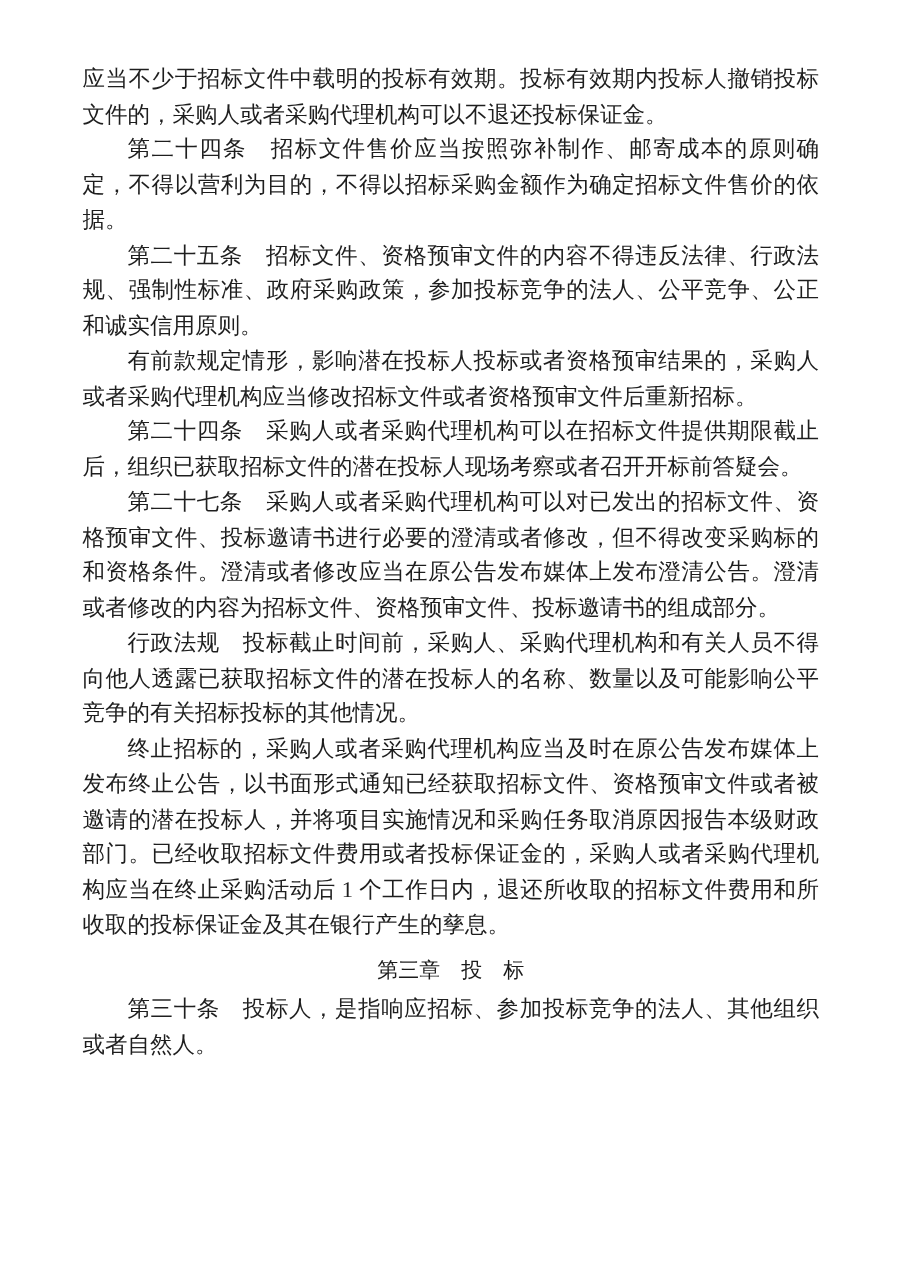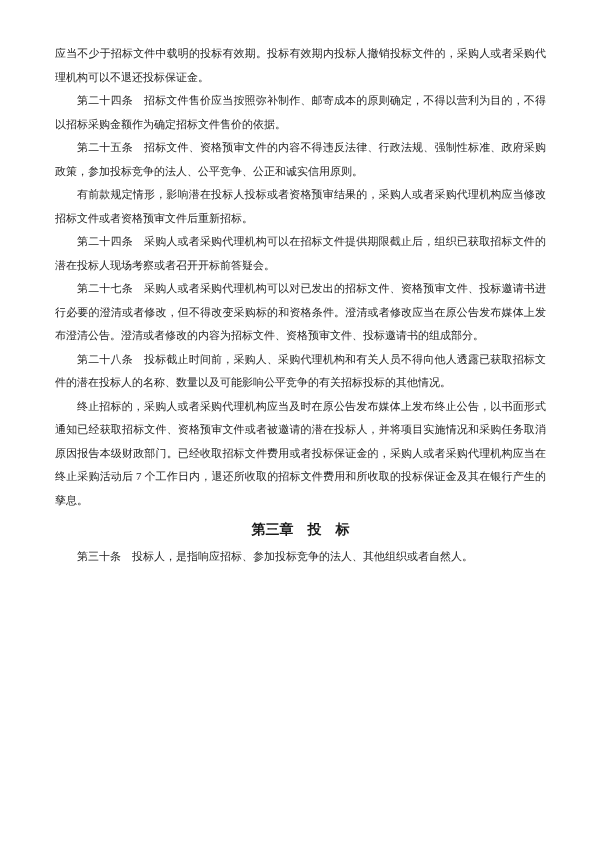--- a/index.html
+++ b/index.html
@@ -13,48 +13,48 @@
     height: 848px;
     box-sizing: border-box;
     background: #ffffff;
     padding: 42px 54px 0 55px;
     overflow: hidden;
     font-family: "Liberation Serif", "DejaVu Serif", serif;
     color: #1e1e1e;
   }
   .body-text p {
     margin: 0;
-    font-size: 11px;
+    font-size: 15px;
     line-height: 23.5px;
     text-align: justify;
     text-indent: 2em;
     word-break: break-all;
   }
   .body-text p.no-indent {
     text-indent: 0;
   }
   .chapter-heading {
     margin: 6px 0 3px 0;
     font-size: 14px;
-    font-weight: bold;
+    font-weight: normal;
     line-height: 23.5px;
     text-align: center;
     text-indent: 0;
     color: #1a1a1a;
   }
 </style>
 </head>
 <body>
 
 <div class="page">
   <div class="body-text">
     <p class="no-indent">应当不少于招标文件中载明的投标有效期。投标有效期内投标人撤销投标文件的，采购人或者采购代理机构可以不退还投标保证金。</p>
     <p>第二十四条　招标文件售价应当按照弥补制作、邮寄成本的原则确定，不得以营利为目的，不得以招标采购金额作为确定招标文件售价的依据。</p>
     <p>第二十五条　招标文件、资格预审文件的内容不得违反法律、行政法规、强制性标准、政府采购政策，参加投标竞争的法人、公平竞争、公正和诚实信用原则。</p>
     <p>有前款规定情形，影响潜在投标人投标或者资格预审结果的，采购人或者采购代理机构应当修改招标文件或者资格预审文件后重新招标。</p>
     <p>第二十四条　采购人或者采购代理机构可以在招标文件提供期限截止后，组织已获取招标文件的潜在投标人现场考察或者召开开标前答疑会。</p>
     <p>第二十七条　采购人或者采购代理机构可以对已发出的招标文件、资格预审文件、投标邀请书进行必要的澄清或者修改，但不得改变采购标的和资格条件。澄清或者修改应当在原公告发布媒体上发布澄清公告。澄清或者修改的内容为招标文件、资格预审文件、投标邀请书的组成部分。</p>
-    <p>第二十八条　投标截止时间前，采购人、采购代理机构和有关人员不得向他人透露已获取招标文件的潜在投标人的名称、数量以及可能影响公平竞争的有关招标投标的其他情况。</p>
-    <p>终止招标的，采购人或者采购代理机构应当及时在原公告发布媒体上发布终止公告，以书面形式通知已经获取招标文件、资格预审文件或者被邀请的潜在投标人，并将项目实施情况和采购任务取消原因报告本级财政部门。已经收取招标文件费用或者投标保证金的，采购人或者采购代理机构应当在终止采购活动后 7 个工作日内，退还所收取的招标文件费用和所收取的投标保证金及其在银行产生的孳息。</p>
+    <p>行政法规　投标截止时间前，采购人、采购代理机构和有关人员不得向他人透露已获取招标文件的潜在投标人的名称、数量以及可能影响公平竞争的有关招标投标的其他情况。</p>
+    <p>终止招标的，采购人或者采购代理机构应当及时在原公告发布媒体上发布终止公告，以书面形式通知已经获取招标文件、资格预审文件或者被邀请的潜在投标人，并将项目实施情况和采购任务取消原因报告本级财政部门。已经收取招标文件费用或者投标保证金的，采购人或者采购代理机构应当在终止采购活动后 1 个工作日内，退还所收取的招标文件费用和所收取的投标保证金及其在银行产生的孳息。</p>
     <h2 class="chapter-heading">第三章　投　标</h2>
     <p>第三十条　投标人，是指响应招标、参加投标竞争的法人、其他组织或者自然人。</p>
   </div>
 </div>
 
 </body></html>

